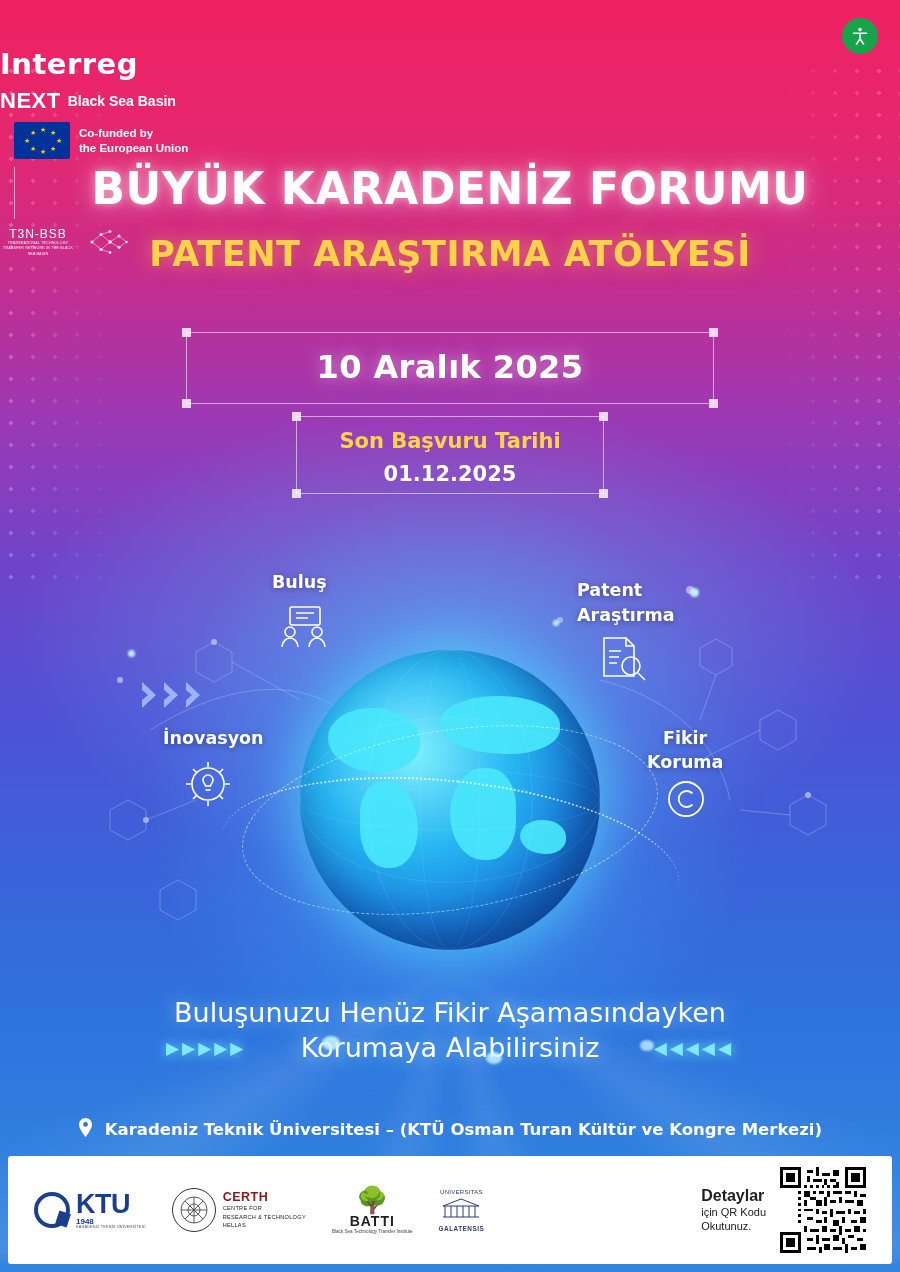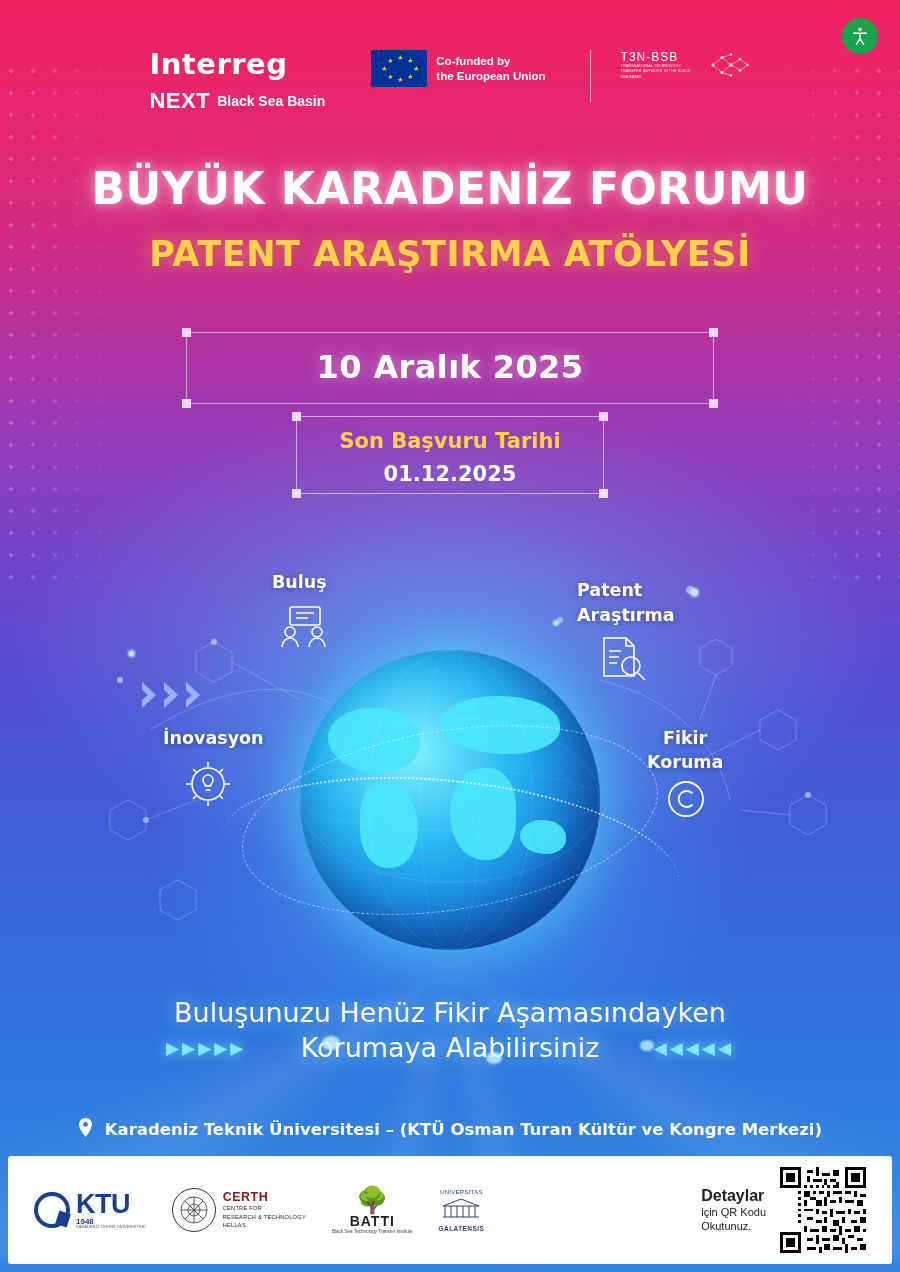--- a/index.html
+++ b/index.html
@@ -61,42 +61,42 @@
   .top-badge {
     position: absolute; right: 22px; top: 18px;
     width: 36px; height: 36px; border-radius: 50%;
     background: #16a34a; display: flex; align-items: center; justify-content: center;
   }
   .top-badge svg { width: 22px; height: 22px; }
 
   
   .logos {
     position: absolute; top: 50px; left: 0; width: 100%;
-    display: flex; justify-content: center; align-items: flex-start; gap: 16px;
+    display: flex; justify-content: center; align-items: flex-start; gap: 8px; flex-direction: column;
   }
   .interreg { color:#fff; text-align: left; padding-right: 16px;}
   .interreg .word {
     font-size: 29px; font-weight: 700; letter-spacing: .5px; line-height: 1;
     font-family: "DejaVu Sans", sans-serif;
   }
   .interreg .sub { margin-top: 9px; display:flex; align-items:center; gap:7px;}
   .interreg .next { font-size: 22px; font-weight: 800; letter-spacing: .5px;}
   .interreg .basin { font-size: 14px; font-weight: 700; }
   .eu-block { display: flex; align-items: center; gap: 9px; padding: 0 14px; }
   .eu-flag {
     width: 56px; height: 37px; background: #003399; border-radius: 2px;
     position: relative;
   }
   .eu-flag .star {
     position: absolute; color: #FFCC00; font-size: 7px; line-height: 7px;
   }
   .eu-text { color: #fff; font-size: 11.5px; font-weight: 700; line-height: 1.3; }
   .divider-v { width: 1px; height: 52px; background: rgba(255,255,255,.55); margin: 0 14px; }
   .t3n { color: #fff; display: flex; align-items: center; gap: 8px; }
-  .t3n .label { }
+  .t3n .label { text-align: center; }
   .t3n .code { font-size: 12px; letter-spacing: 1px; font-weight: 400;}
   .t3n .tiny { font-size: 3.6px; letter-spacing: .2px; line-height: 1.45; opacity: .95; max-width: 76px;}
   .t3n .mark { width: 46px; height: 30px; opacity: .95; }
 
   
   .title-main {
     position: absolute; top: 163px; width: 100%; text-align: center;
     color: #fff; font-size: 44px; font-weight: 800; letter-spacing: .5px;
     text-shadow: 0 0 26px rgba(255,255,255,.55), 0 0 9px rgba(255,255,255,.45);
     font-family: "DejaVu Sans", sans-serif;

